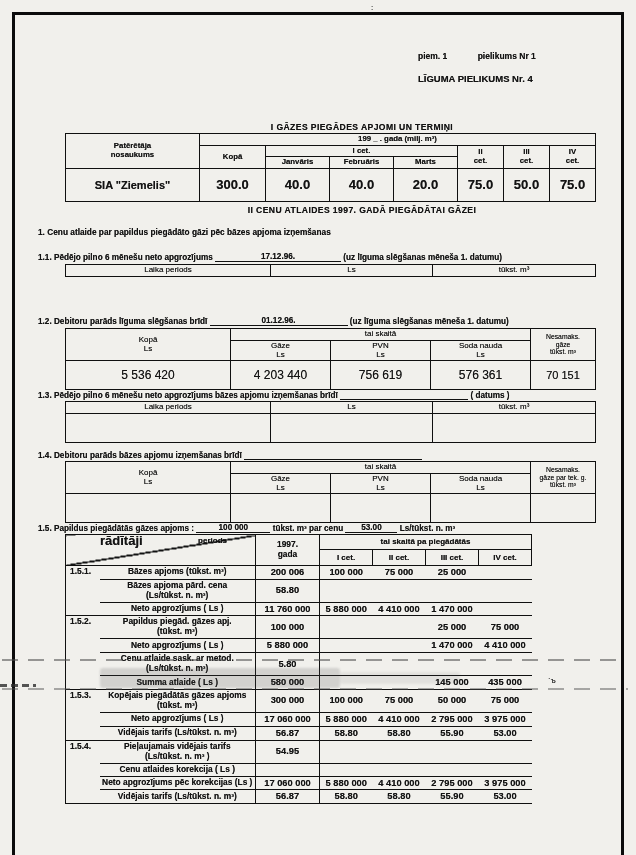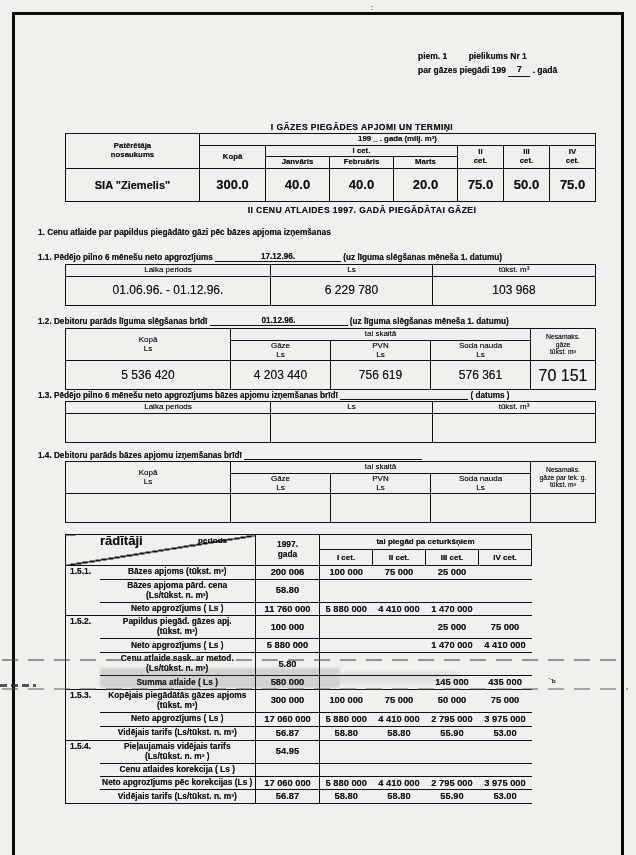--- a/index.html
+++ b/index.html
@@ -52,27 +52,23 @@
 </head>
 <body>
 
 <div class="scan">
   <div class="frame"></div>
   <span class="speck" style="left:371px;top:3px;">:</span>
 
   <div class="abs hdr" style="left:418px;top:50px;width:200px;">
     <div>
       <span class="b">piem. 1</span>
-      <span class="b" style="margin-left:19px;text-align:right;">pielikums Nr 1</span>
+      <span class="b" style="margin-left:28px;text-align:right;">pielikums Nr 1</span>
     </div>
-    <div>
-      <span class="b">par gāzes piegādi 199</span>
-      <span class="blank" style="min-width:14px;">7</span>
-      <span class="b">. gadā</span>
-    </div>
+    <div class="b" style="margin-top:9px;font-size:9.5px;">LĪGUMA PIELIKUMS  Nr. 4</div>
   </div>
 
   <div class="abs sec-title" style="top:122px;left:0;">I  GĀZES PIEGĀDES APJOMI UN TERMIŅI</div>
 
   <table class="abs t1" style="left:65px;top:133px;width:530px;">
     <colgroup>
         <col style="width:134px">
         <col style="width:66px">
         <col style="width:64px">
         <col style="width:64px">
@@ -129,25 +125,20 @@
         <col style="width:205px">
         <col style="width:162px">
         <col style="width:163px">
       </colgroup>
     <tbody>
         <tr>
       <td>Laika periods</td>
       <td>Ls</td>
       <td>tūkst. m³</td>
     </tr>
-    <tr>
-      <td class="val">01.06.96. - 01.12.96.</td>
-      <td class="val">6 229 780</td>
-      <td class="val">103 968</td>
-    </tr>
   </tbody>
     </table>
 
   <div class="abs lbl-line" style="top:316px;left:38px;">
     <span>1.2.</span>
     <span>Debitoru parāds līguma slēgšanas brīdī</span>
     <span class="blank" style="min-width:130px;">01.12.96.</span>
     <span>(uz līguma slēgšanas mēneša 1. datumu)</span>
   </div>
   <table class="abs t2" style="left:65px;top:328px;width:530px;">
@@ -173,21 +164,21 @@
       <td>PVN
 Ls</td>
       <td>Soda nauda
 Ls</td>
     </tr>
     <tr>
       <td class="val">5 536 420</td>
       <td class="val">4 203 440</td>
       <td class="val">756 619</td>
       <td class="val">576 361</td>
-      <td class="val" style="font-size:16px;">70 151</td>
+      <td class="val" style="font-size:11px;">70 151</td>
     </tr>
   </tbody>
     </table>
 
   <div class="abs lbl-line" style="top:390px;left:38px;">
     <span>1.3.</span>
     <span>Pēdējo pilno 6 mēnešu neto apgrozījums bāzes apjomu izņemšanas brīdī</span>
     <span class="blank" style="min-width:120px;"></span>
     <span>( datums )</span>
   </div>
@@ -244,40 +235,48 @@
     <tr>
       <td class="val emptyrow"></td>
       <td class="val emptyrow"></td>
       <td class="val emptyrow"></td>
       <td class="val emptyrow"></td>
       <td class="val emptyrow"></td>
     </tr>
   </tbody>
     </table>
 
+  <div class="abs lbl-line" style="top:523px;left:38px;">
+    <span>1.5.</span>
+    <span>Papildus piegādātās gāzes apjoms :</span>
+    <span class="blank" style="min-width:66px;">100 000</span>
+    <span>tūkst. m³ par cenu</span>
+    <span class="blank" style="min-width:44px;">53.00</span>
+    <span>Ls/tūkst. n. m³</span>
+  </div>
 
   <table class="abs t5" style="left:65px;top:534px;width:466px;">
     <colgroup>
         <col style="width:34px">
         <col style="width:156px">
         <col style="width:64px">
         <col style="width:53px">
         <col style="width:53px">
         <col style="width:53px">
         <col style="width:53px">
       </colgroup>
     <thead>
       <tr>
         <td colspan="2" rowspan="2" class="diag" style="height:28px;">
           <span class="dtop">periods</span>
           <span class="dbot">rādītāji</span>
         </td>
         <td rowspan="2">1997.
 gada</td>
-        <td colspan="4" class="qh">tai piegād pa ceturkšņiem</td>
+        <td colspan="4" class="qh">tai skaitā pa piegādātās</td>
       </tr>
       <tr>
         <td class="qh">I cet.</td>
         <td class="qh">II cet.</td>
         <td class="qh">III cet.</td>
         <td class="qh">IV cet.</td>
       </tr>
     </thead>
     <tbody>
         <tr>

